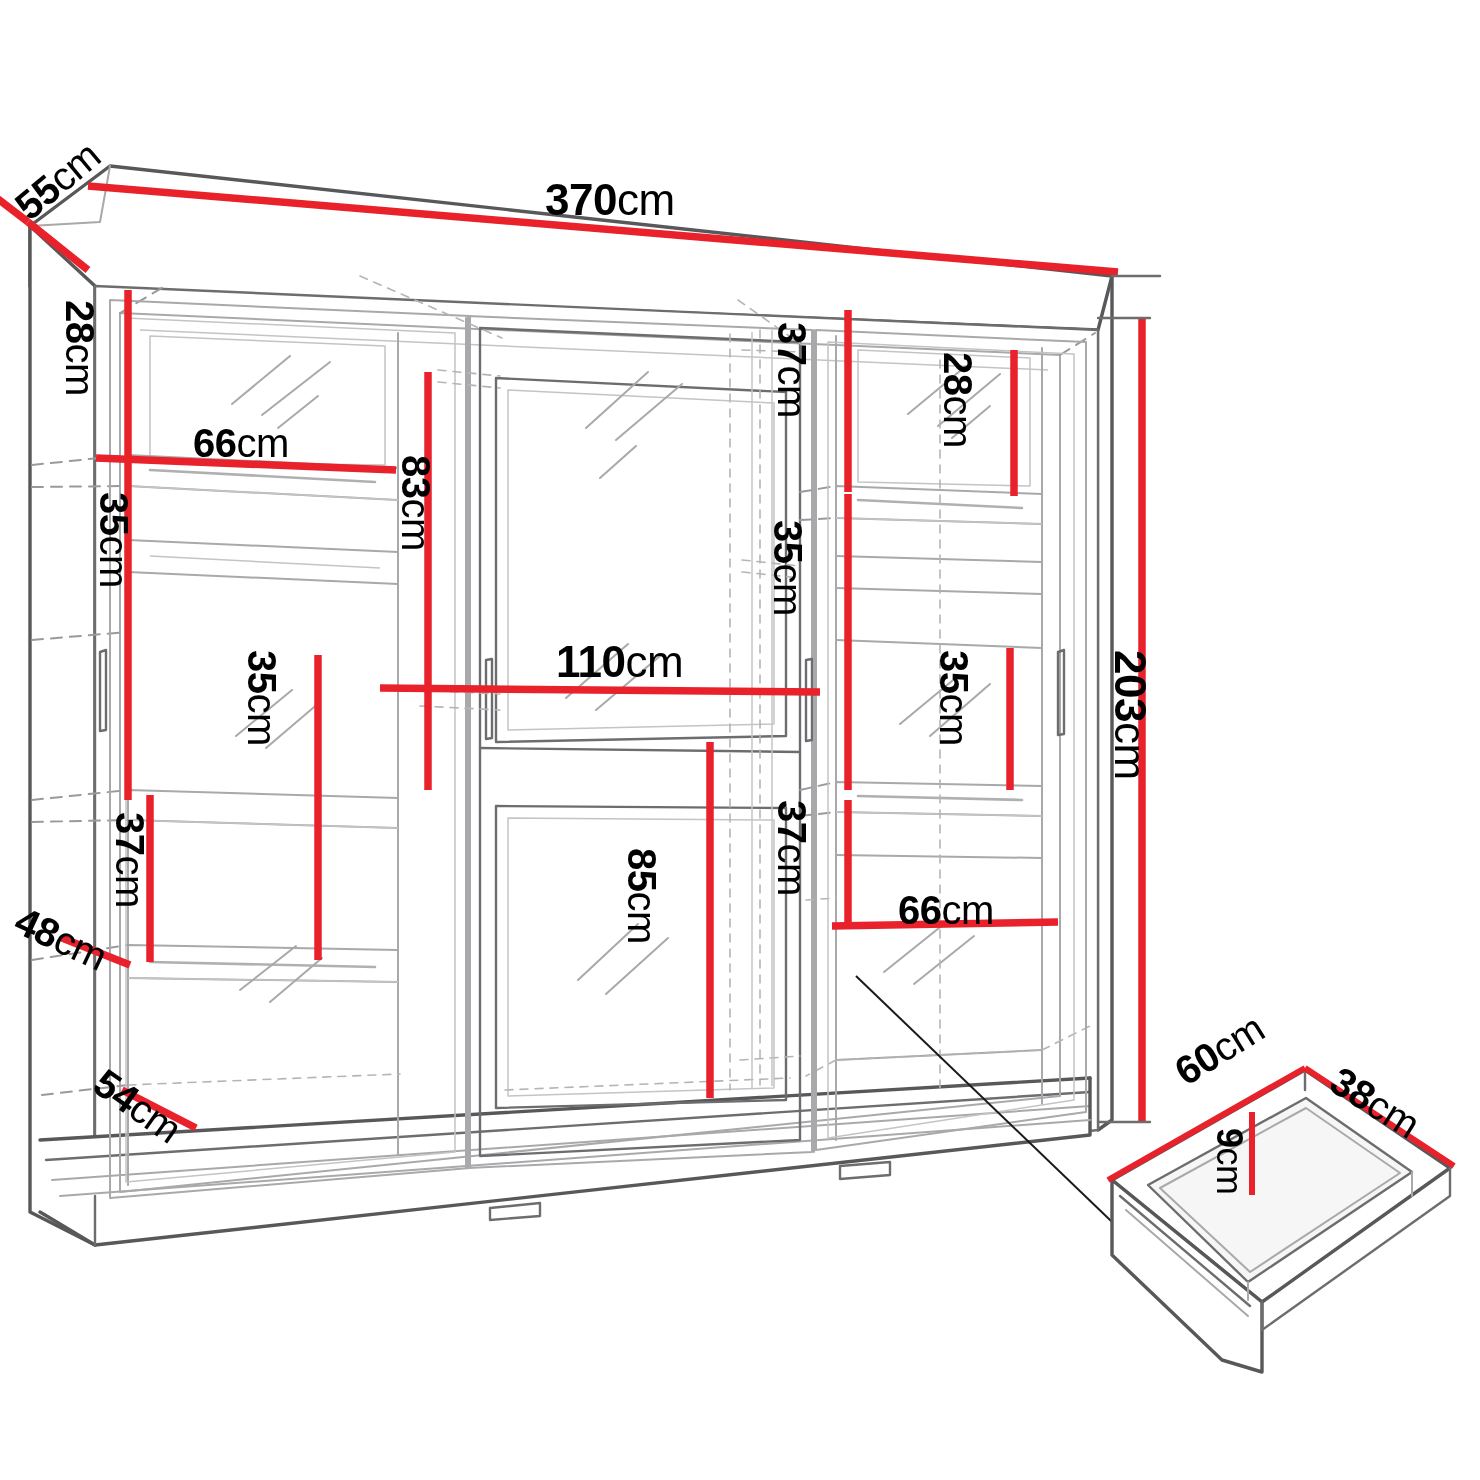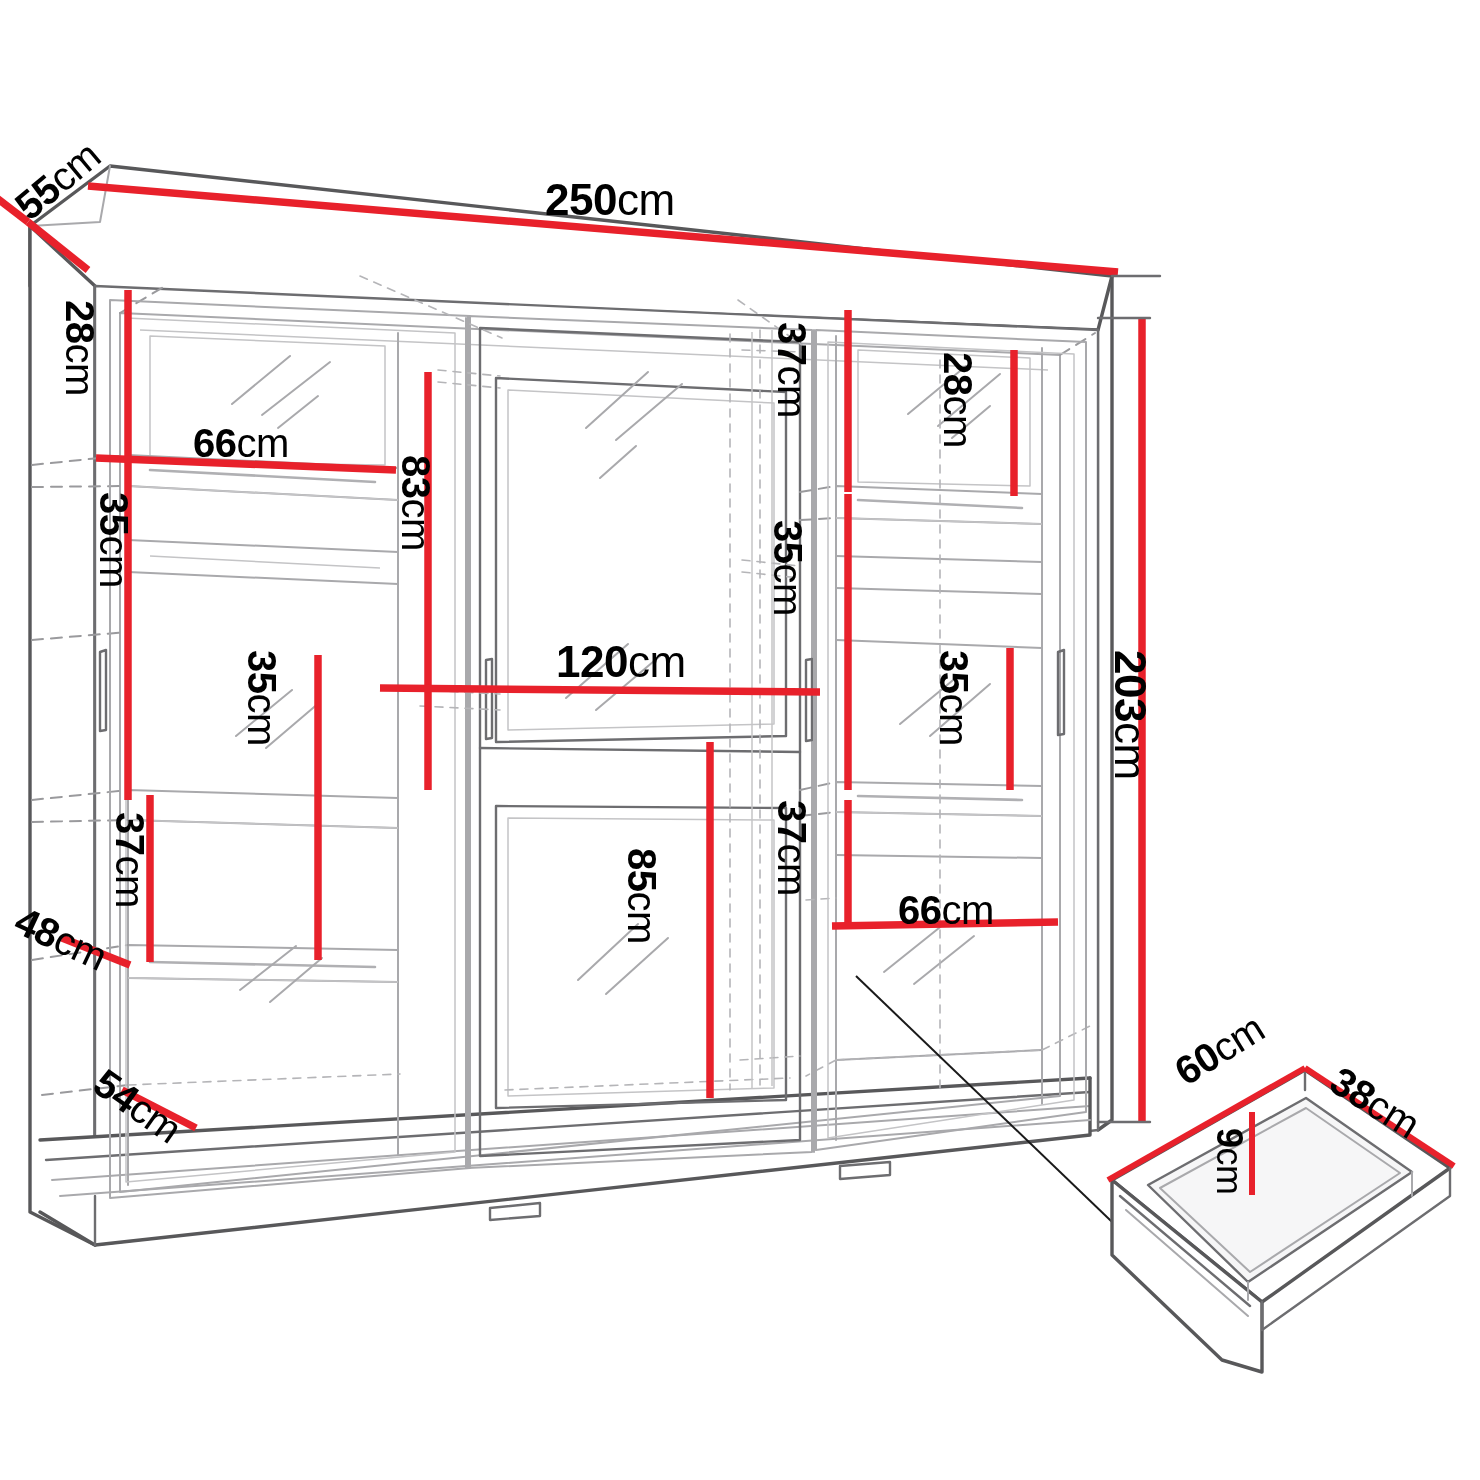--- a/index.html
+++ b/index.html
@@ -284,31 +284,31 @@
   </g>
 
   <path class="r2" d="M1108 1180 L1305 1068"></path>
   <path class="r2" d="M1305 1068 L1454 1166"></path>
   <path class="r2" d="M1252 1112 L1252 1195"></path>
 
 </svg>
 
 <div id="labels">
       <div class="lbl" style="left: 8px; top: 196px; font-size: 40px; transform-origin: 0px 0px; transform: rotate(-40deg);"><b>55</b><i>cm</i></div>
-      <div class="lbl" style="left: 545px; top: 178px; font-size: 44px; transform-origin: 0px 0px; transform: rotate(0deg);"><b>250</b><i>cm</i></div>
+      <div class="lbl" style="left: 545px; top: 178px; font-size: 44px; transform-origin: 0px 0px; transform: rotate(0deg);"><b>370</b><i>cm</i></div>
       <div class="lbl" style="left: 1152px; top: 650px; font-size: 44px; transform-origin: 0px 0px; transform: rotate(90deg);"><b>203</b><i>cm</i></div>
       <div class="lbl" style="left: 100px; top: 300px; font-size: 40px; transform-origin: 0px 0px; transform: rotate(90deg);"><b>28</b><i>cm</i></div>
       <div class="lbl" style="left: 193px; top: 423px; font-size: 40px; transform-origin: 0px 0px; transform: rotate(0deg);"><b>66</b><i>cm</i></div>
       <div class="lbl" style="left: 134px; top: 492px; font-size: 40px; transform-origin: 0px 0px; transform: rotate(90deg);"><b>35</b><i>cm</i></div>
       <div class="lbl" style="left: 282px; top: 650px; font-size: 40px; transform-origin: 0px 0px; transform: rotate(90deg);"><b>35</b><i>cm</i></div>
       <div class="lbl" style="left: 150px; top: 812px; font-size: 40px; transform-origin: 0px 0px; transform: rotate(90deg);"><b>37</b><i>cm</i></div>
       <div class="lbl" style="left: 26px; top: 900px; font-size: 40px; transform-origin: 0px 0px; transform: rotate(25deg);"><b>48</b><i>cm</i></div>
       <div class="lbl" style="left: 110px; top: 1062px; font-size: 40px; transform-origin: 0px 0px; transform: rotate(35deg);"><b>54</b><i>cm</i></div>
       <div class="lbl" style="left: 436px; top: 455px; font-size: 40px; transform-origin: 0px 0px; transform: rotate(90deg);"><b>83</b><i>cm</i></div>
-      <div class="lbl" style="left: 556px; top: 640px; font-size: 44px; transform-origin: 0px 0px; transform: rotate(0deg);"><b>120</b><i>cm</i></div>
+      <div class="lbl" style="left: 556px; top: 640px; font-size: 44px; transform-origin: 0px 0px; transform: rotate(0deg);"><b>110</b><i>cm</i></div>
       <div class="lbl" style="left: 662px; top: 848px; font-size: 40px; transform-origin: 0px 0px; transform: rotate(90deg);"><b>85</b><i>cm</i></div>
       <div class="lbl" style="left: 812px; top: 322px; font-size: 40px; transform-origin: 0px 0px; transform: rotate(90deg);"><b>37</b><i>cm</i></div>
       <div class="lbl" style="left: 978px; top: 352px; font-size: 40px; transform-origin: 0px 0px; transform: rotate(90deg);"><b>28</b><i>cm</i></div>
       <div class="lbl" style="left: 808px; top: 520px; font-size: 40px; transform-origin: 0px 0px; transform: rotate(90deg);"><b>35</b><i>cm</i></div>
       <div class="lbl" style="left: 974px; top: 650px; font-size: 40px; transform-origin: 0px 0px; transform: rotate(90deg);"><b>35</b><i>cm</i></div>
       <div class="lbl" style="left: 812px; top: 800px; font-size: 40px; transform-origin: 0px 0px; transform: rotate(90deg);"><b>37</b><i>cm</i></div>
       <div class="lbl" style="left: 898px; top: 890px; font-size: 40px; transform-origin: 0px 0px; transform: rotate(0deg);"><b>66</b><i>cm</i></div>
       <div class="lbl" style="left: 1168px; top: 1058px; font-size: 40px; transform-origin: 0px 0px; transform: rotate(-32deg);"><b>60</b><i>cm</i></div>
       <div class="lbl" style="left: 1345px; top: 1060px; font-size: 40px; transform-origin: 0px 0px; transform: rotate(32deg);"><b>38</b><i>cm</i></div>
       <div class="lbl" style="left: 1247px; top: 1128px; font-size: 36px; transform-origin: 0px 0px; transform: rotate(90deg);"><b>9</b><i>cm</i></div>

